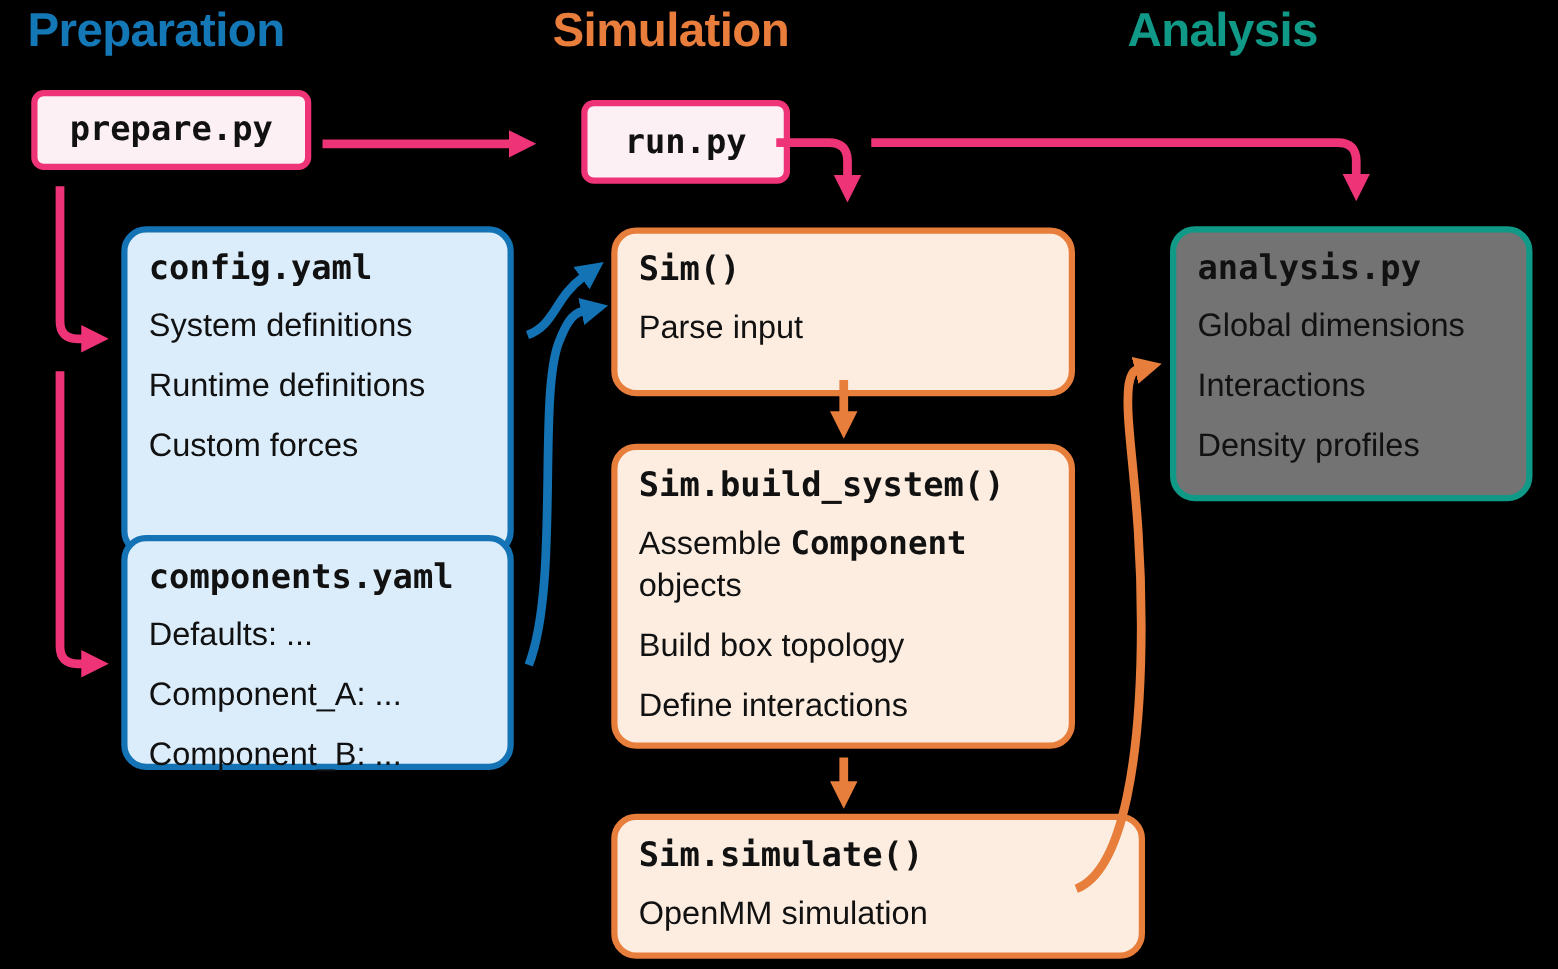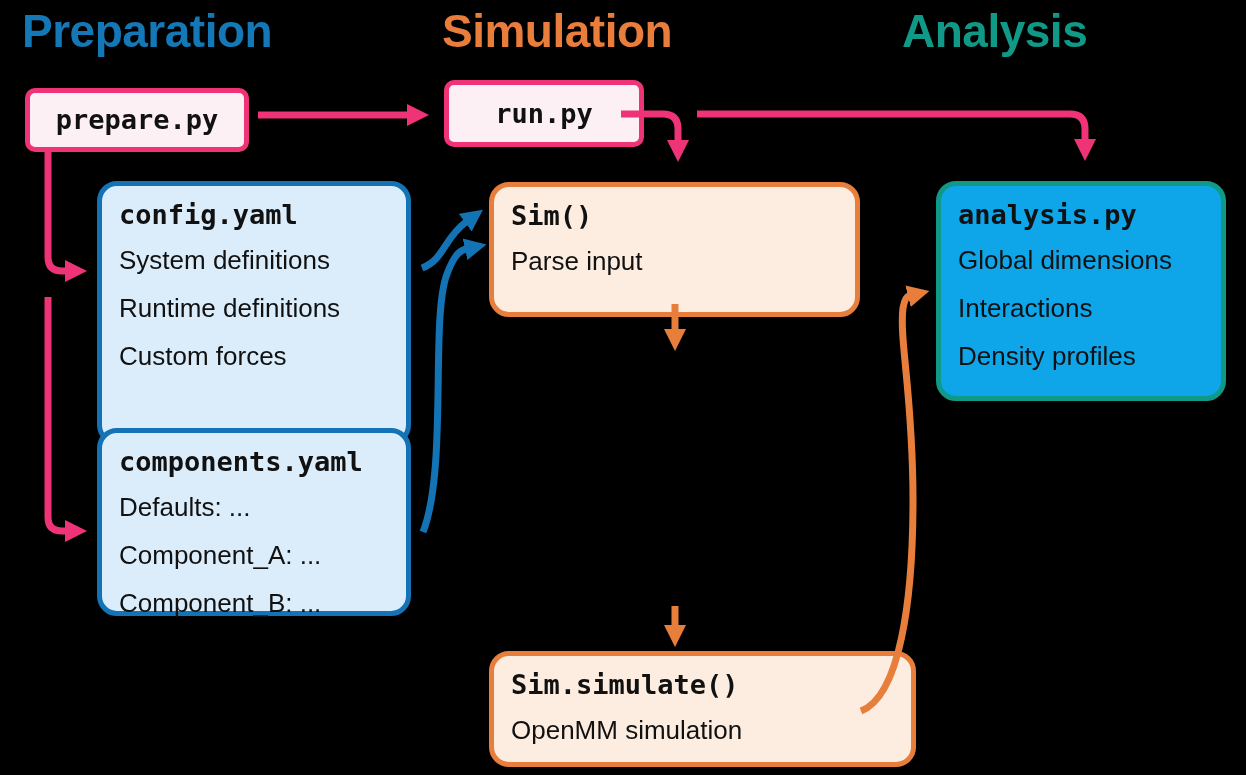--- a/index.html
+++ b/index.html
@@ -1,48 +1,48 @@
 <!DOCTYPE html>
 <html><head>
 <meta charset="utf-8">
 <style>
   html,body{margin:0;padding:0;background:#000;}
   #canvas{
     position:relative;width:1246px;height:775px;background:#000;overflow:hidden;
     font-family:"Liberation Sans",sans-serif;
   }
   .col-heading{
-    position:absolute;top:4px;font-size:46px;font-weight:bold;letter-spacing:-0.5px;
+    position:absolute;top:4px;font-size:38px;font-weight:bold;letter-spacing:-0.5px;
     font-family:"Liberation Sans",sans-serif;
   }
   #h-prep{left:22px;color:#1478B6;}
   #h-sim{left:442px;color:#E87D3C;}
   #h-ana{left:902px;color:#119988;}
 
   .node{position:absolute;box-sizing:border-box;z-index:1;}
   .small-node{
     border:5px solid #EE3377;border-radius:10px;background:#FCF0F4;
     display:flex;align-items:center;justify-content:center;
   }
   .big-node{border-width:5px;border-style:solid;border-radius:20px;padding:12px 0 0 17px;}
   .blue-node{border-color:#1373B4;background:#DBEDFB;}
   .orange-node{border-color:#E87E3B;background:#FCEDE0;}
-  .teal-node{border-color:#119988;background:#0ea5e9;}
+  .teal-node{border-color:#119988;background:#737373;}
 
   .code{font-family:"DejaVu Sans Mono",monospace;font-weight:bold;}
   .box-title{
     font-family:"DejaVu Sans Mono",monospace;font-weight:bold;font-size:27px;color:#111;
     line-height:34px;margin-bottom:12px;
   }
   .small-node .box-title{margin-bottom:0;}
   .box-line{font-size:26px;color:#111;line-height:33px;margin-bottom:15px;}
   .box-line .code{font-size:26px;}
 
-  #n-prepare{left:25px;top:88px;width:224px;height:64px;}
-  #n-run{left:444px;top:80px;width:200px;height:67px;}
+  #n-prepare{left:25px;top:72px;width:224px;height:64px;}
+  #n-run{left:465px;top:80px;width:167px;height:67px;}
   #n-config{left:97px;top:181px;width:314px;height:264px;}
   #n-components{left:97px;top:428px;width:314px;height:188px;}
   #n-sim{left:489px;top:182px;width:371px;height:135px;}
   #n-build{left:489px;top:355px;width:371px;height:244px;padding-right:14px;}
   #n-simulate{left:489px;top:651px;width:427px;height:116px;}
   #n-analysis{left:936px;top:181px;width:290px;height:220px;}
 
   #arrow-layer{position:absolute;left:0;top:0;z-index:2;pointer-events:none;}
   .arr{fill:none;stroke-width:7;}
   .arr-pink{stroke:#EE3377;}
@@ -84,20 +84,28 @@
       </div>
   </div>
 
   <div class="node big-node orange-node" id="n-sim">
     <div class="box-title">Sim()</div>
     <div>
         <div class="box-line"><span>Parse input</span></div>
       </div>
   </div>
 
+  <div class="node big-node orange-node" id="n-build">
+    <div class="box-title">Sim.build_system()</div>
+    <div>
+        <div class="box-line"><span>Assemble </span><span class="code">Component</span><span> objects</span></div>
+        <div class="box-line"><span>Build box topology</span></div>
+        <div class="box-line"><span>Define interactions</span></div>
+      </div>
+  </div>
 
   <div class="node big-node orange-node" id="n-simulate">
     <div class="box-title">Sim.simulate()</div>
     <div>
         <div class="box-line"><span>OpenMM simulation</span></div>
       </div>
   </div>
 
   <div class="node big-node teal-node" id="n-analysis">
     <div class="box-title">analysis.py</div>

